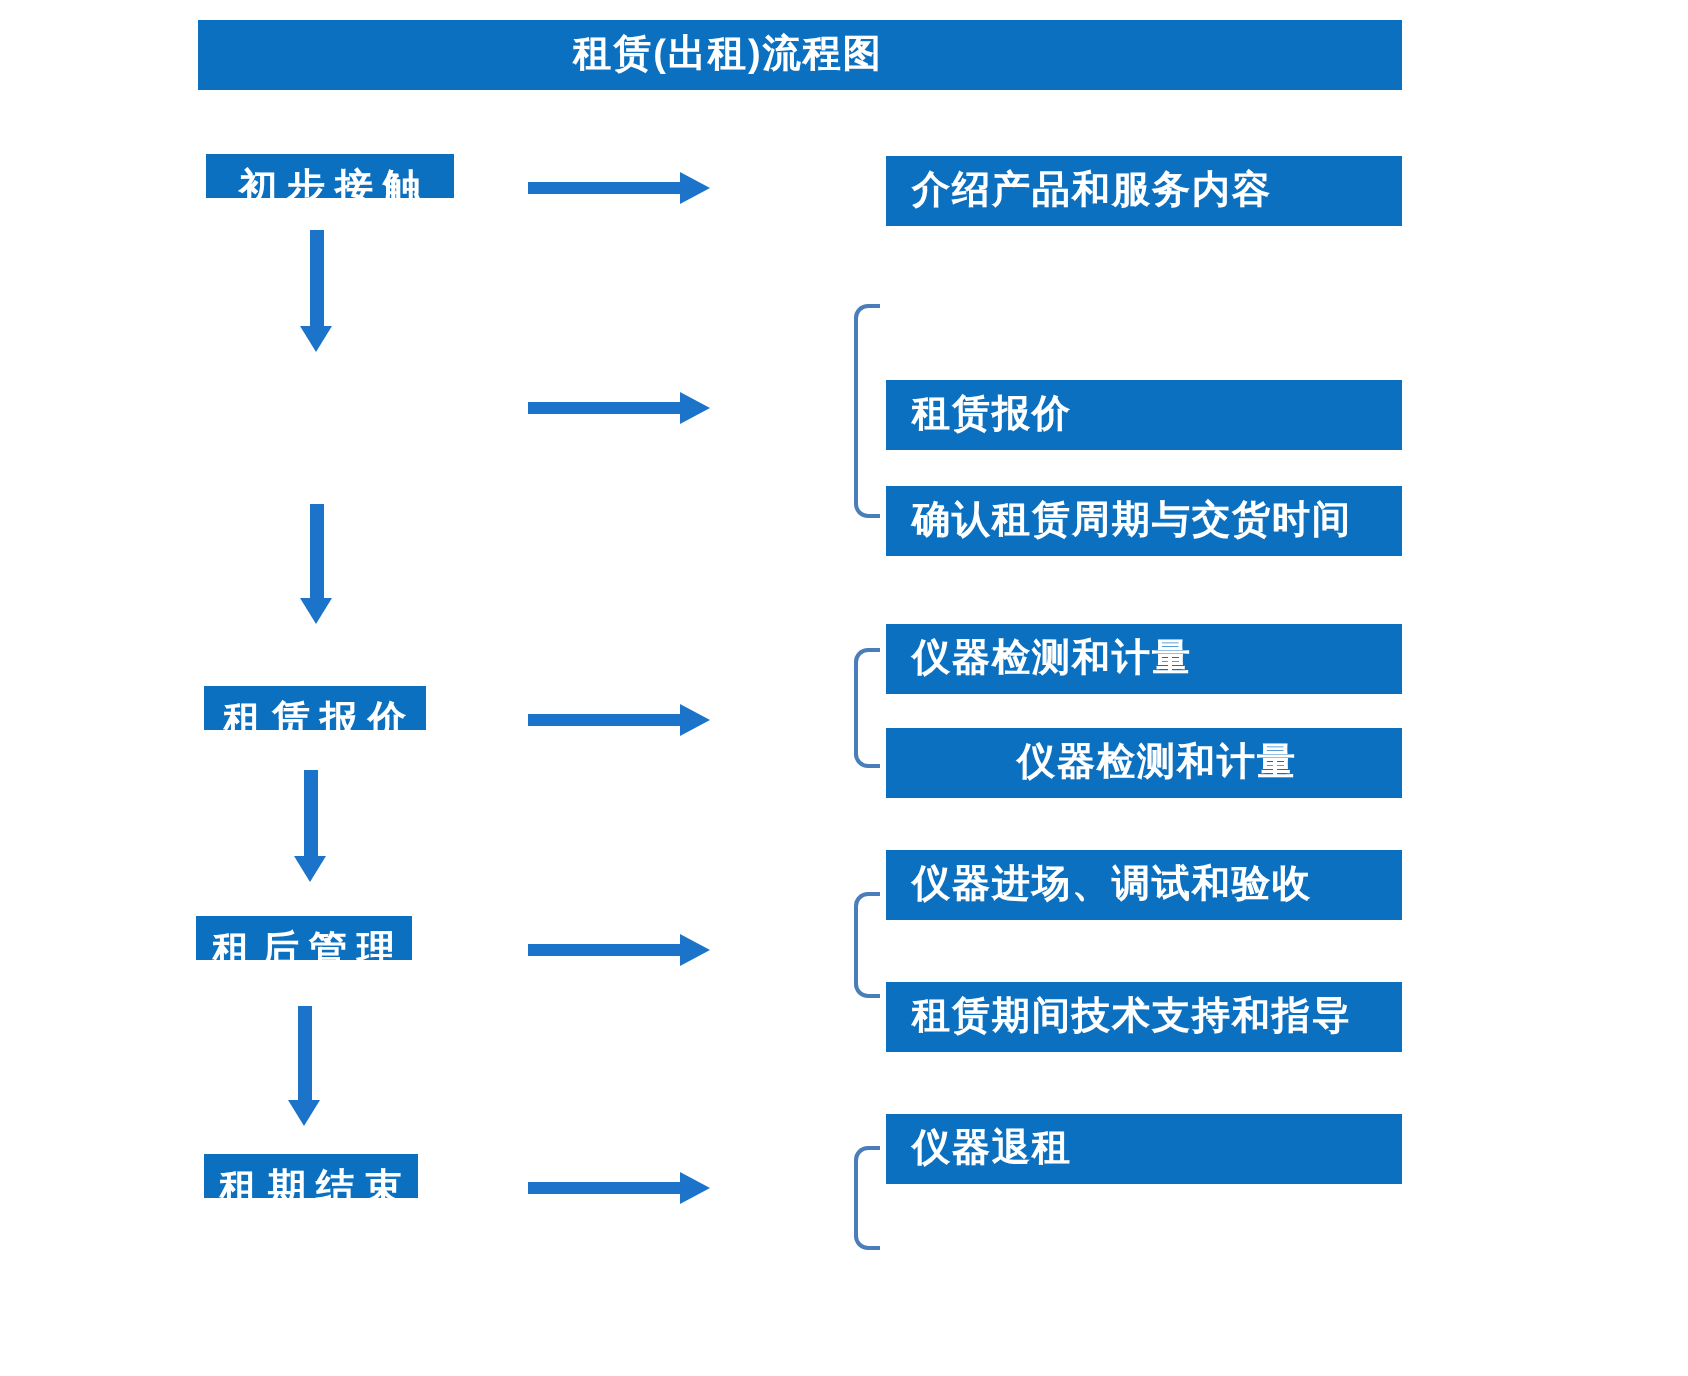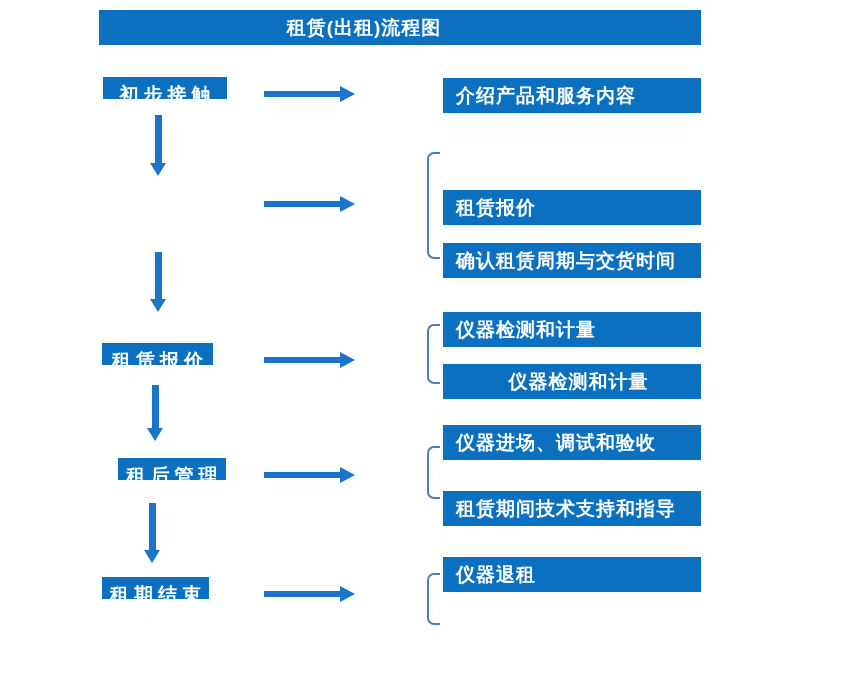--- a/index.html
+++ b/index.html
@@ -85,21 +85,21 @@
   </div>
   <div class="bracket" style="top:324px;height:60px;"></div>
   <div class="detailbox" style="top:312px;">仪器检测和计量</div>
   <div class="detailbox" style="top:364px;text-align:center;">仪器检测和计量</div>
 
   <div class="varrow" style="left:147px;top:385px;height:56px;">
     <div class="shaft" style="height:45px;"></div>
       <div class="head"></div>
   </div>
 
-  <div class="stepbox" style="left:118px;top:458px;width:108px;">租后管理</div>
+  <div class="stepbox" style="left:98px;top:458px;width:108px;">租后管理</div>
   <div class="harrow" style="top:467px;">
     <div class="shaft"></div>
       <div class="head"></div>
   </div>
   <div class="bracket" style="top:446px;height:53px;"></div>
   <div class="detailbox" style="top:425px;">仪器进场、调试和验收</div>
   <div class="detailbox" style="top:491px;">租赁期间技术支持和指导</div>
 
   <div class="varrow" style="left:144px;top:503px;height:60px;">
     <div class="shaft" style="height:49px;"></div>

